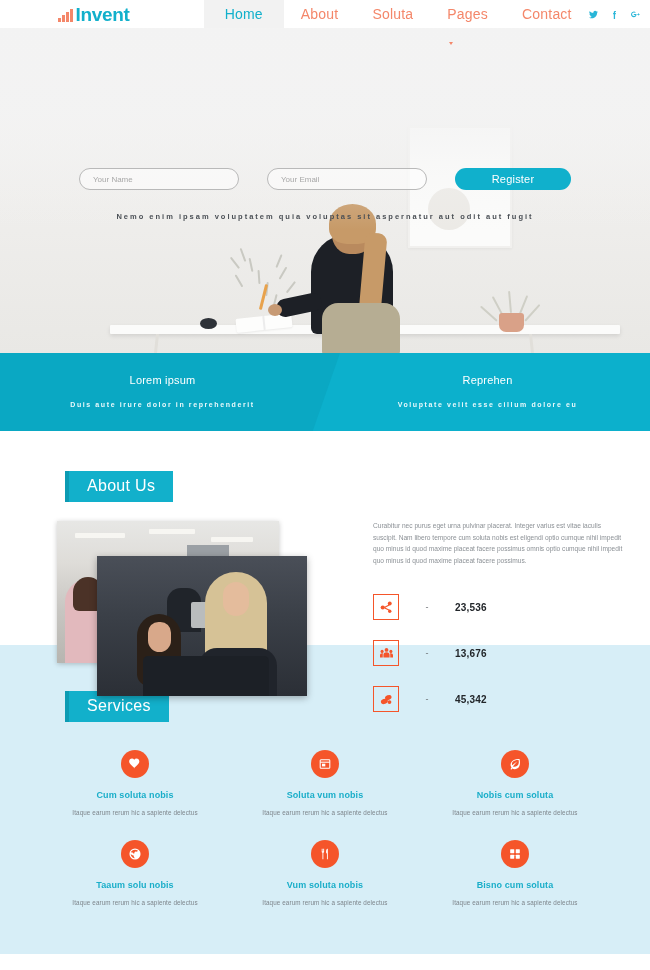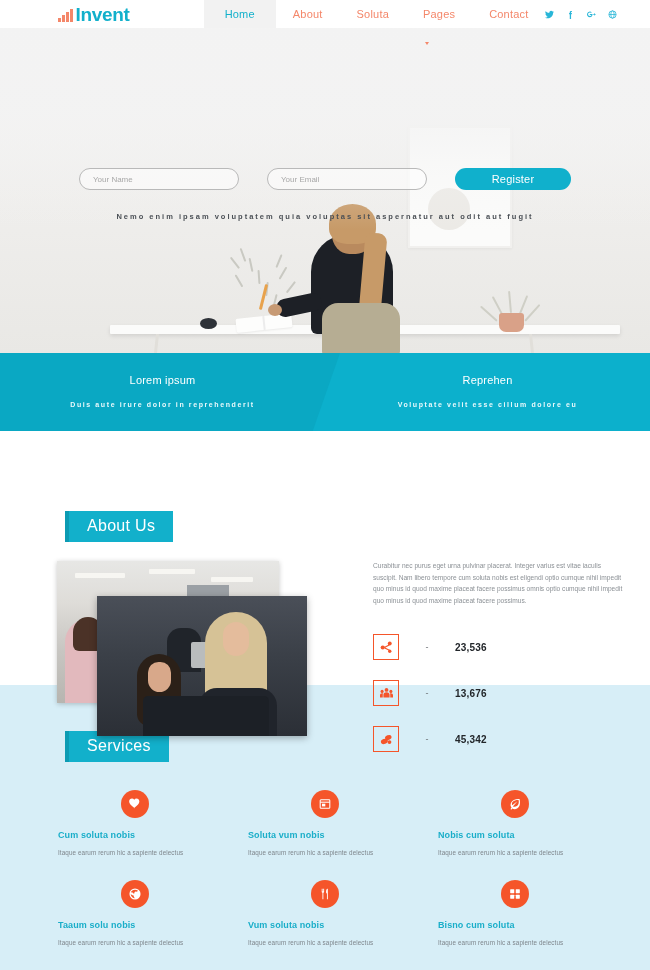--- a/index.html
+++ b/index.html
@@ -40,21 +40,21 @@
     line-height: 19px;
   }
 
   .nav {
     display: flex;
     align-items: center;
     margin-left: 74px;
     height: 28px;
   }
   .nav a {
-    font-size: 11px;
+    font-size: 14px;
     color: #f4876a;
     text-decoration: none;
     padding: 0 17px;
     line-height: 28px;
     height: 28px;
     display: inline-block;
     letter-spacing: 0.2px;
   }
   .nav a.active {
     color: #12b0cb;
@@ -285,21 +285,20 @@
     font-weight: bold;
     max-width: 190px;
   }
 
   
   .about {
     position: relative;
     background: #fff;
     height: 214px;
     padding-top: 0;
-    margin-top: 40px;
   }
   .sec-title {
     display: inline-block;
     background: #12b0cb;
     color: #fff;
     font-size: 16px;
     padding: 6px 18px 7px 18px;
     margin-left: 65px;
     margin-top: 40px;
     border-left: 4px solid #0c9bb3;
@@ -402,20 +401,21 @@
     min-height: 258px;
   }
   .services .sec-title { margin-top: 8px; }
   .svc-grid {
     display: flex;
     flex-wrap: wrap;
     padding: 22px 40px 0 40px;
   }
   .svc-card {
     width: 33.333%;
+    text-align: center;
     padding: 6px 18px 18px 18px;
   }
   .svc-circle {
     width: 28px; height: 28px;
     border-radius: 50%;
     background: #f5552a;
     margin: 0 auto 12px;
     display: flex; align-items: center; justify-content: center;
     color: #fff;
   }

